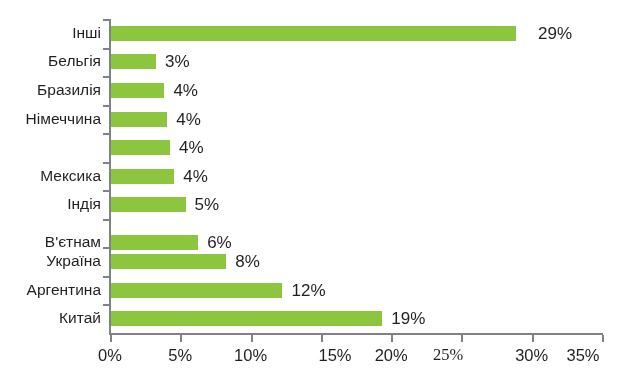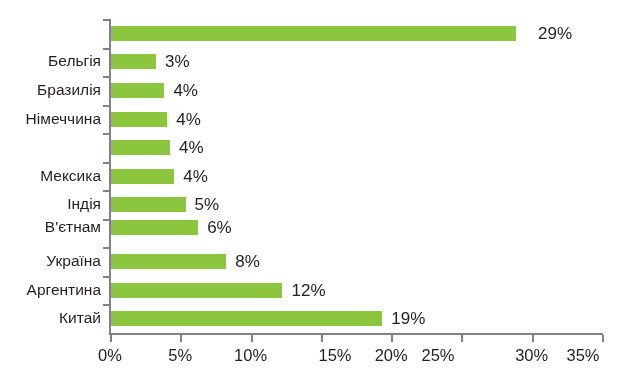--- a/index.html
+++ b/index.html
@@ -129,20 +129,21 @@
       <div class="x-tick" style="left: 250.571px;"></div>
       <div class="x-tick" style="left: 320.857px;"></div>
       <div class="x-tick" style="left: 391.143px;"></div>
       <div class="x-tick" style="left: 461.429px;"></div>
       <div class="x-tick" style="left: 531.714px;"></div>
       <div class="x-tick" style="left: 602px;"></div>
     </div>
 
   <div id="rows">
       <div class="cat-row" style="top: 19px; width: 640px;">
+        <div class="cat-label">Інші</div>
         <div class="bar" style="width: 404.846px; background: rgb(140, 198, 62);"></div>
         <div class="bar-value" style="left: 538px;">29%</div>
       </div>
       <div class="cat-row" style="top: 47px; width: 640px;">
         <div class="cat-label">Бельгія</div>
         <div class="bar" style="width: 44.9829px; background: rgb(140, 198, 62);"></div>
         <div class="bar-value" style="left: 164.983px;">3%</div>
       </div>
       <div class="cat-row" style="top: 76.0909px; width: 640px;">
         <div class="cat-label">Бразилія</div>
@@ -161,21 +162,21 @@
       <div class="cat-row" style="top: 161.727px; width: 524px;">
         <div class="cat-label">Мексика</div>
         <div class="bar" style="width: 63.2571px; background: rgb(140, 198, 62);"></div>
         <div class="bar-value" style="left: 183.257px;">4%</div>
       </div>
       <div class="cat-row" style="top: 190.273px; width: 640px;">
         <div class="cat-label">Індія</div>
         <div class="bar" style="width: 74.5029px; background: rgb(140, 198, 62);"></div>
         <div class="bar-value" style="left: 194.503px;">5%</div>
       </div>
-      <div class="cat-row" style="top: 213px; width: 640px;">
+      <div class="cat-row" style="top: 228px; width: 640px;">
         <div class="cat-label">В'єтнам</div>
         <div class="bar" style="width: 87.1543px; background: rgb(140, 198, 62);"></div>
         <div class="bar-value" style="left: 207.154px;">6%</div>
       </div>
       <div class="cat-row" style="top: 247.364px; width: 551px;">
         <div class="cat-label">Україна</div>
         <div class="bar" style="width: 115.269px; background: rgb(140, 198, 62);"></div>
         <div class="bar-value" style="left: 235.269px;">8%</div>
       </div>
       <div class="cat-row" style="top: 275.909px; width: 640px;">
@@ -189,18 +190,18 @@
         <div class="bar-value" style="left: 391.303px;">19%</div>
       </div>
     </div>
 
   <div id="x-tick-labels">
       <div class="x-tick-label" style="left: 75px;">0%</div>
       <div class="x-tick-label" style="left: 145.286px;">5%</div>
       <div class="x-tick-label" style="left: 215.571px;">10%</div>
       <div class="x-tick-label" style="left: 300px;">15%</div>
       <div class="x-tick-label" style="left: 356.143px;">20%</div>
-      <div class="x-tick-label" style="left: 403px;">25%</div>
+      <div class="x-tick-label" style="left: 413px; font-family: Liberation Serif, serif;">25%</div>
       <div class="x-tick-label" style="left: 496.714px;">30%</div>
       <div class="x-tick-label" style="left: 548px; text-align: center;">35%</div>
     </div>
 
 </div>
 
 </body></html>

